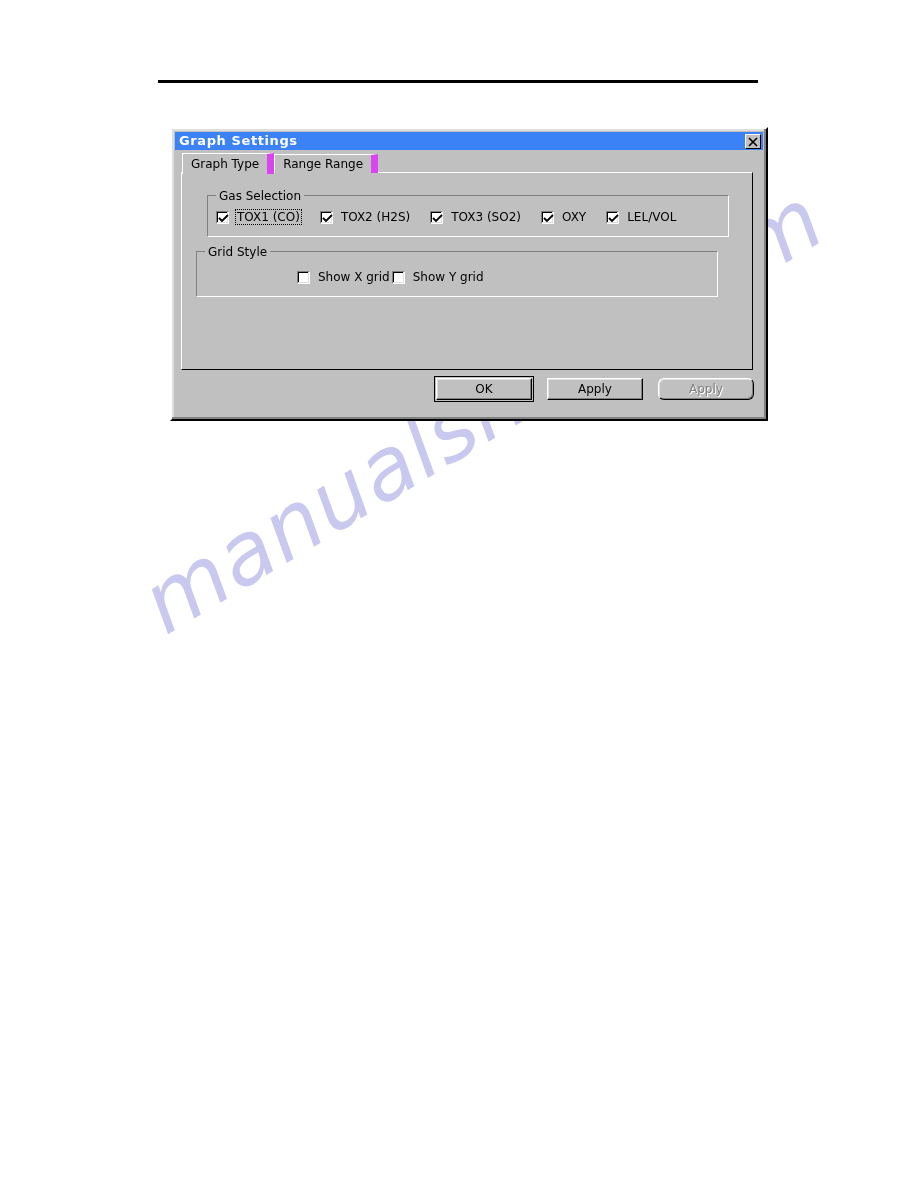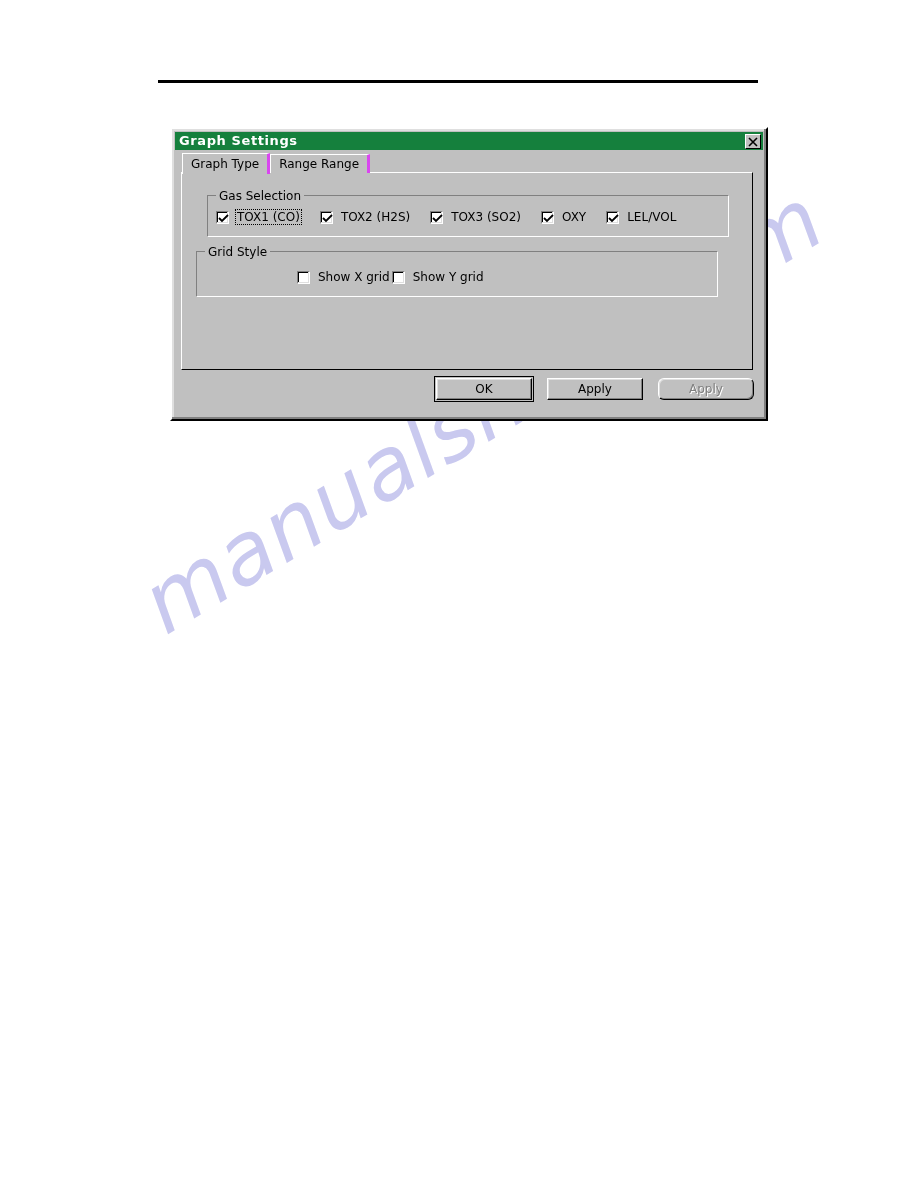--- a/index.html
+++ b/index.html
@@ -61,21 +61,21 @@
     z-index: 2;
     box-shadow: inset -2px -2px 0 #808080, inset 2px 2px 0 #dfdfdf;
   }
 
   .titlebar {
     position: absolute;
     left: 3px;
     top: 3px;
     right: 3px;
     height: 18px;
-    background: #15803d;
+    background: #3b82f6;
     display: flex;
     align-items: center;
     justify-content: space-between;
     padding: 0 2px 0 4px;
     box-sizing: border-box;
   }
   .titlebar-text {
     color: #ffffff;
     font-family: "DejaVu Sans", sans-serif;
     font-size: 13px;
@@ -112,21 +112,21 @@
     height: 19px;
     padding: 0 8px;
     background: #c0c0c0;
     font-family: "DejaVu Sans", sans-serif;
     font-size: 12px;
     color: #000000;
     line-height: 19px;
     white-space: nowrap;
     border-top: 1px solid #ffffff;
     border-left: 1px solid #ffffff;
-    border-right: 3px solid #d946ef;
+    border-right: 7px solid #d946ef;
     box-sizing: border-box;
     position: relative;
     cursor: default;
   }
   .tab.active {
     height: 21px;
     line-height: 20px;
     margin-bottom: -1px;
     z-index: 5;
   }

